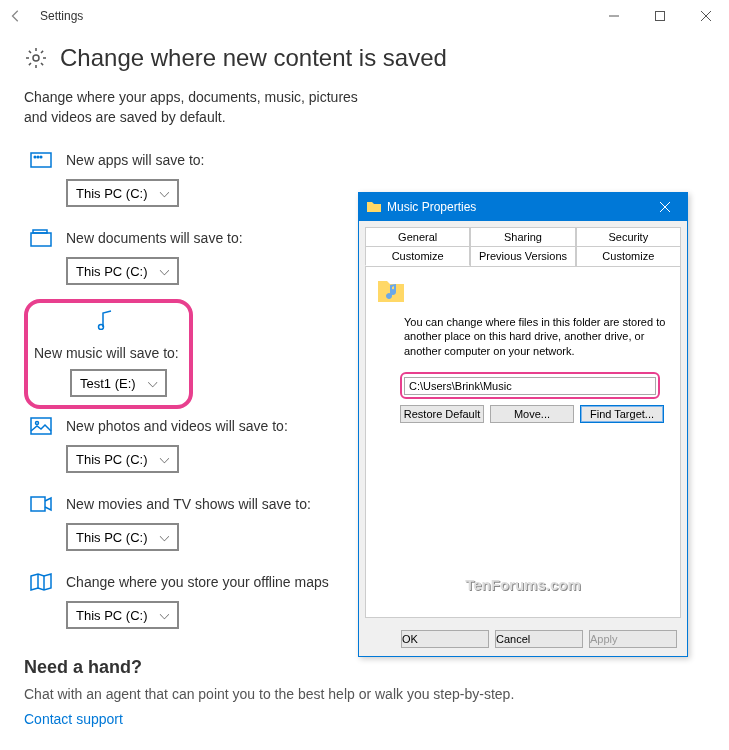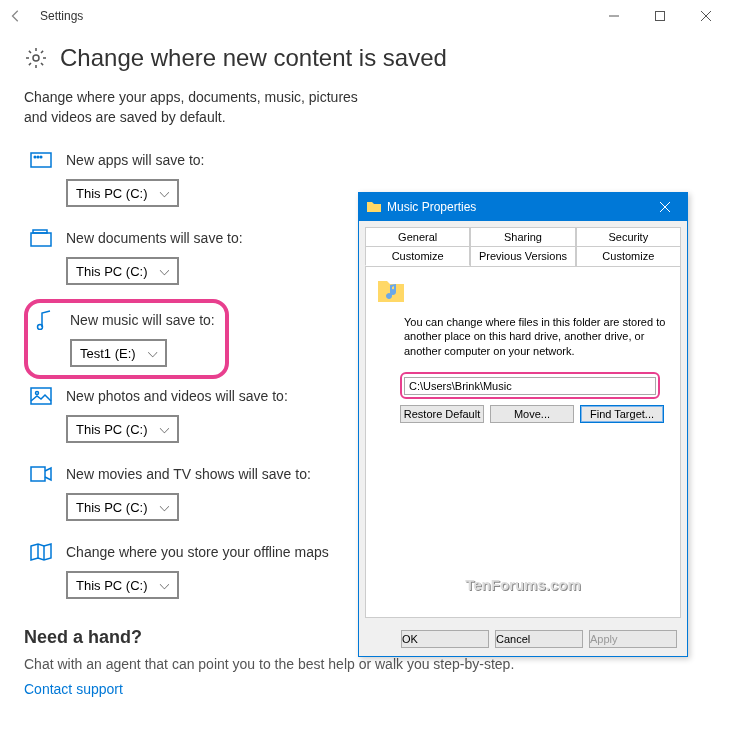--- a/index.html
+++ b/index.html
@@ -14,21 +14,21 @@
 .gear-icon { width: 24px; height: 24px; color: #555; }
 .page-title { font-size: 24px; font-weight: 400; color: #333; }
 .intro { padding: 0 24px 16px 24px; font-size: 14px; color: #333; line-height: 1.4; max-width: 400px; }
 .save-row { display: flex; align-items: center; gap: 14px; padding: 6px 24px 4px 30px; }
 .save-icon { width: 22px; height: 22px; color: #0078d7; display: flex; align-items: center; justify-content: center; }
 .save-label { font-size: 14px; color: #333; }
 .dropdown-wrap { padding: 4px 24px 14px 66px; }
 .dropdown { display: inline-flex; align-items: center; border: 2px solid #888; padding: 4px 8px; font-size: 13px; gap: 12px; cursor: pointer; justify-content: space-between; }
 .dropdown .chev { color: #555; }
 .highlight-box { border: 4px solid #e83f8e; border-radius: 16px; padding: 6px 10px 8px 4px; margin-left: 24px; display: inline-block; }
-.highlight-box .save-row { padding: 0 0 4px 2px; }
+.highlight-box .save-row { padding: 0 0 4px 2px; flex-direction: column; }
 .highlight-box .dropdown-wrap { padding: 4px 0 0 38px; }
 .help-section { padding: 14px 24px 0 24px; }
 .help-title { font-size: 18px; color: #333; margin-bottom: 8px; }
 .help-text { font-size: 14px; color: #555; margin-bottom: 8px; }
 .help-link { font-size: 14px; color: #0078d7; text-decoration: none; }
 .dialog { position: absolute; left: 358px; top: 192px; width: 330px; background: #f0f0f0; border: 1px solid #0078d7; box-shadow: 2px 2px 6px rgba(0,0,0,0.2); }
 .dialog-titlebar { background: #0078d7; color: #fff; display: flex; align-items: center; justify-content: space-between; height: 28px; padding: 0 4px 0 8px; font-size: 12px; }
 .dialog-titlebar-left { display: flex; align-items: center; gap: 6px; }
 .dialog-close { width: 36px; height: 24px; display: flex; align-items: center; justify-content: center; }
 .tabs-row1, .tabs-row2 { display: flex; background: #fff; font-size: 11px; }

